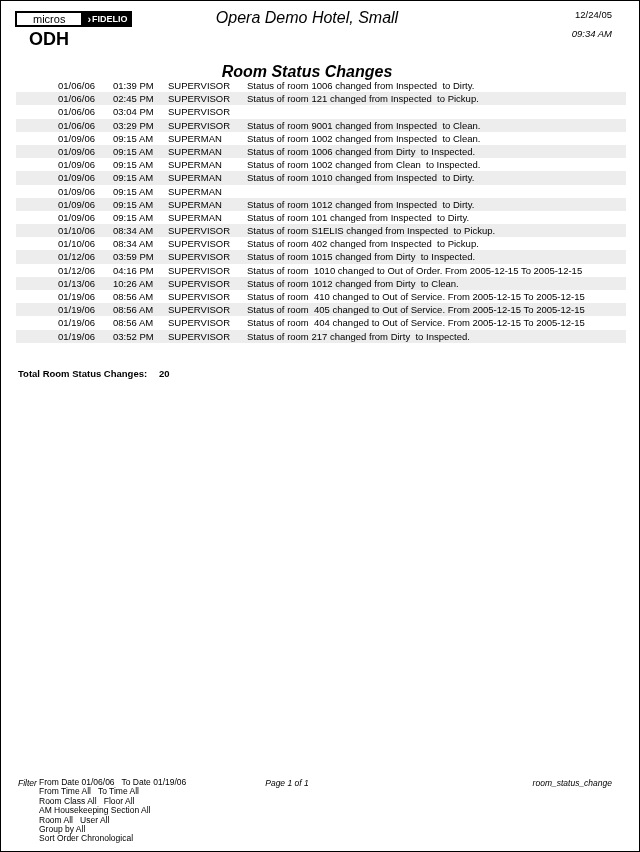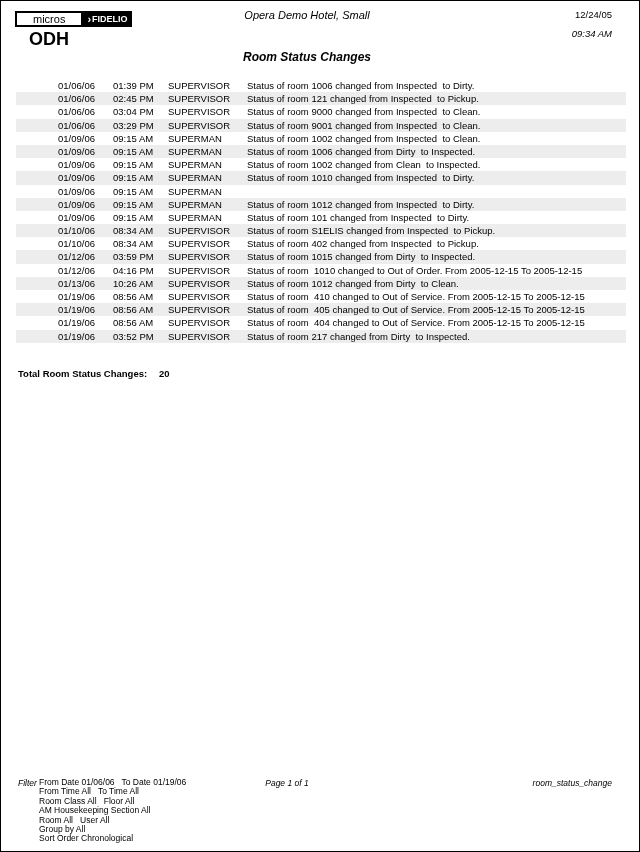--- a/index.html
+++ b/index.html
@@ -9,22 +9,22 @@
     font-family:"Liberation Sans",sans-serif;color:#000;
   }
   
   .logo{position:absolute;left:14px;top:10px;display:flex;align-items:stretch;}
   .logo-micros{border:2px solid #000;font-weight:400;font-size:11px;line-height:12px;padding:0 16px;background:#fff;}
   .logo-fidelio{background:#000;color:#fff;font-weight:700;font-size:9px;line-height:16px;padding:0 4px;display:flex;align-items:center;}
   .logo-fidelio .chev{font-size:11px;margin-right:1px;}
   .odh{position:absolute;left:28px;top:28px;font-size:18px;font-weight:700;}
   
   .center-block{position:absolute;left:0;top:0;width:612px;text-align:center;}
-  .hotel{position:absolute;top:8px;width:100%;font-style:italic;font-size:11px;}
-  .title{position:absolute;top:49px;width:100%;font-style:italic;font-weight:700;font-size:12px;}
+  .hotel{position:absolute;top:8px;width:100%;font-style:italic;font-size:16px;}
+  .title{position:absolute;top:62px;width:100%;font-style:italic;font-weight:700;font-size:16px;}
   .print-date{position:absolute;right:27px;top:8px;font-size:9.5px;}
   .print-time{position:absolute;right:27px;top:27px;font-size:9.5px;font-style:italic;}
   
   .table{position:absolute;left:15px;top:78px;width:610px;}
   .thead{display:grid;grid-template-columns:47px 53px 50px 79px 1fr;padding-left:2px;
          font-size:9.5px;height:14px;line-height:14px;border-bottom:2px solid #777;}
   .tbody{width:100%;}
   .trow{display:grid;grid-template-columns:42px 55px 55px 79px 1fr;height:13.2px;line-height:13.2px;font-size:9.5px;}
   .trow span{overflow:hidden;}
   .c-description{white-space:pre;}
@@ -74,21 +74,20 @@
           <span class="c-date">01/06/06</span>
           <span class="c-time">02:45 PM</span>
           <span class="c-user">SUPERVISOR</span>
           <span class="c-description">Status of room 121 changed from Inspected  to Pickup.</span>
         </div>
         <div class="trow">
           <span class="c-room_no"></span>
           <span class="c-date">01/06/06</span>
           <span class="c-time">03:04 PM</span>
           <span class="c-user">SUPERVISOR</span>
-          <span class="c-description">Status of room 9000 changed from Inspected  to Clean.</span>
         </div>
         <div class="trow" style="background: rgb(237, 237, 237);">
           <span class="c-room_no"></span>
           <span class="c-date">01/06/06</span>
           <span class="c-time">03:29 PM</span>
           <span class="c-user">SUPERVISOR</span>
           <span class="c-description">Status of room 9001 changed from Inspected  to Clean.</span>
         </div>
         <div class="trow">
           <span class="c-room_no"></span>

